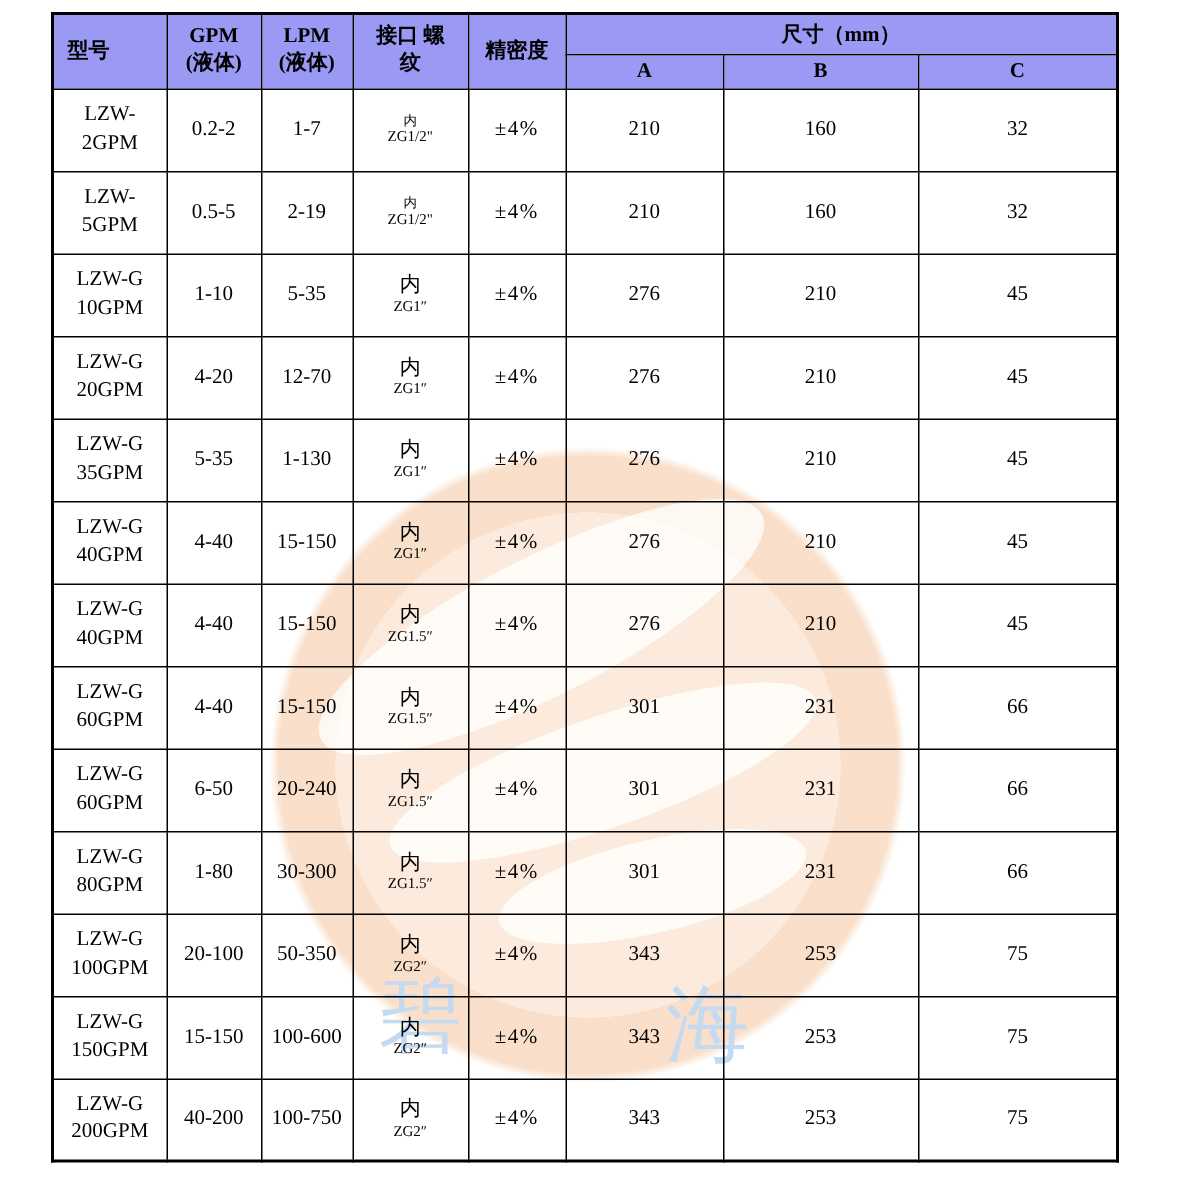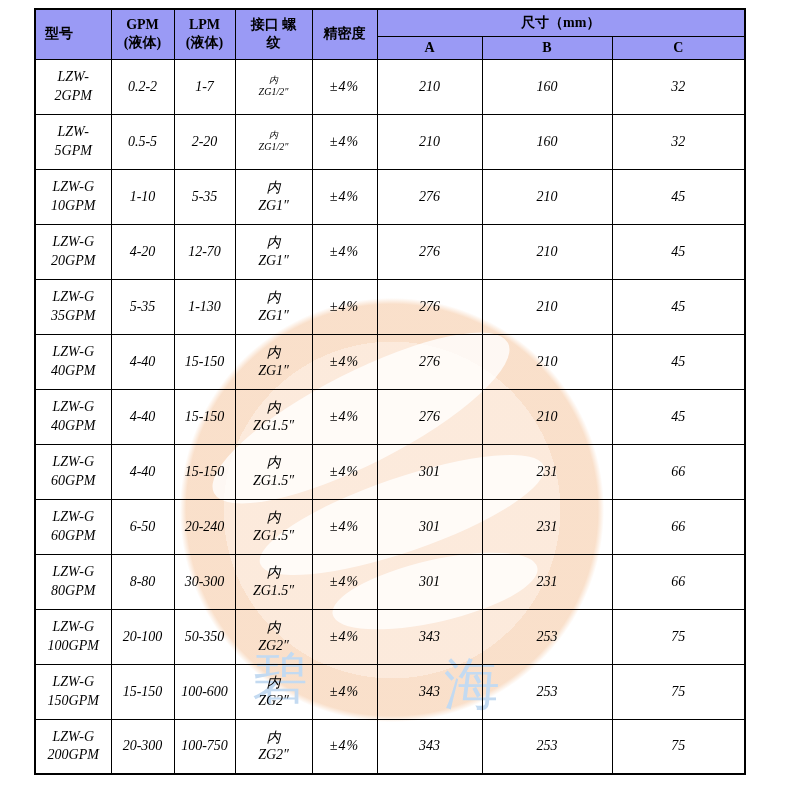--- a/index.html
+++ b/index.html
@@ -24,26 +24,26 @@
 
   
   table.spec{position:absolute;left:34px;top:8px;z-index:2;border-collapse:collapse;
     table-layout:fixed;border:2px solid #000;}
   .spec th,.spec td{border:1px solid #000;text-align:center;vertical-align:middle;
     padding:0;color:#000;font-size:14px;background:transparent;overflow:hidden;}
   .spec thead th{background:#9a9af5;font-weight:bold;}
   .spec thead th div{line-height:1.3;}
   tr.h1{height:27px;margin-left:32px;}
   tr.h2{height:23px;}
-  .spec tbody tr{height:55px;font-style:italic;}
+  .spec tbody tr{height:55px;}
   th.th-model{text-align:left;padding-left:9px;font-weight:normal;}
   .c-model div{line-height:1.3;}
   .c-port div{line-height:1.25;}
   .c-port .nei{font-size:14px;}
-  .c-port .zg{font-size:14px;font-weight:bold;font-family:"Liberation Serif",serif;font-weight:normal;}
+  .c-port .zg{font-size:10px;font-weight:bold;font-family:"Liberation Serif",serif;font-weight:normal;}
   .c-port.small .nei{font-size:9px;}
   .c-port.small .zg{font-size:10px;}
   .c-prec{font-size:15px;letter-spacing:1px;}
 </style>
 </head>
 <body>
 
 <div class="page">
 
   <div class="wm-circle">
@@ -107,21 +107,21 @@
         <td>160</td>
         <td>32</td>
       </tr>
 
       <tr>
         <td class="c-model">
             <div>LZW-</div>
             <div>5GPM</div>
           </td>
         <td>0.5-5</td>
-        <td>2-20</td>
+        <td>2-19</td>
         <td class="c-port small">
             <div class="nei">内</div>
             <div class="zg">ZG1/2"</div>
           </td>
         <td class="c-prec">±4%</td>
         <td>210</td>
         <td>160</td>
         <td>32</td>
       </tr>
 
@@ -242,21 +242,21 @@
         <td>301</td>
         <td>231</td>
         <td>66</td>
       </tr>
 
       <tr>
         <td class="c-model">
             <div>LZW-G</div>
             <div>80GPM</div>
           </td>
-        <td>8-80</td>
+        <td>1-80</td>
         <td>30-300</td>
         <td class="c-port">
             <div class="nei">内</div>
             <div class="zg">ZG1.5″</div>
           </td>
         <td class="c-prec">±4%</td>
         <td>301</td>
         <td>231</td>
         <td>66</td>
       </tr>
@@ -293,21 +293,21 @@
         <td>343</td>
         <td>253</td>
         <td>75</td>
       </tr>
 
       <tr>
         <td class="c-model">
             <div>LZW-G</div>
             <div>200GPM</div>
           </td>
-        <td>20-300</td>
+        <td>40-200</td>
         <td>100-750</td>
         <td class="c-port">
             <div class="nei">内</div>
             <div class="zg">ZG2″</div>
           </td>
         <td class="c-prec">±4%</td>
         <td>343</td>
         <td>253</td>
         <td>75</td>
       </tr>

